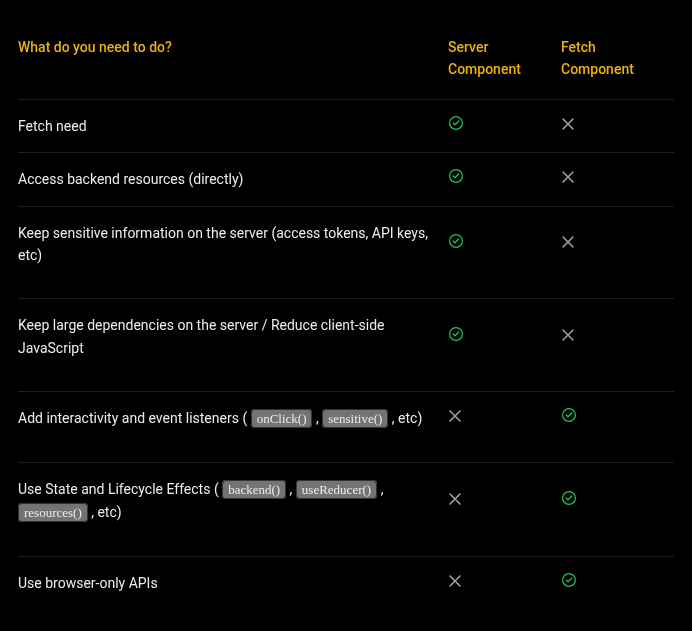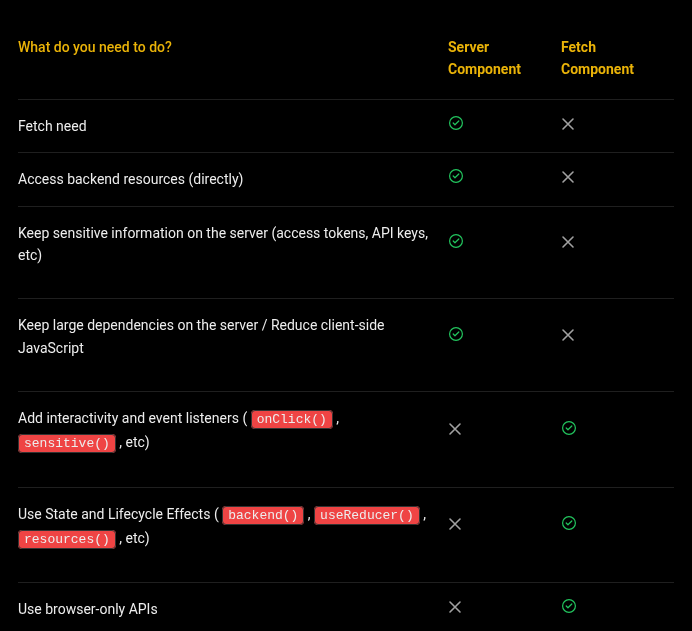--- a/index.html
+++ b/index.html
@@ -24,21 +24,20 @@
       text-align: left;
       font-weight: 500;
       font-size: 14px;
       color: #eab308;
       padding: 18px 8px 18px 0;
       vertical-align: top;
     }
     th.col-header {
       padding-left: 0;
       padding-right: 8px;
-      font-weight: bold;
     }
     th:first-child {
       width: 430px;
     }
     td {
       padding: 15px 8px 15px 0;
       border-top: 1px solid rgba(255,255,255,0.12);
       vertical-align: middle;
       color: #ededed;
     }
@@ -47,22 +46,22 @@
     }
     td.icon-cell {
       vertical-align: middle;
       padding-top: 15px;
       padding-bottom: 15px;
     }
     tr.tall td {
       padding-bottom: 32px;
     }
     .code {
-      font-family: Liberation Mono, monospace;
-      background: #ef4444;
+      font-family: Liberation Serif, serif;
+      background: #737373;
       border: 1px solid #333333;
       border-radius: 4px;
       padding: 1px 5px;
       font-size: 13px;
       color: #ededed;
       white-space: nowrap;
     }
     .check-icon {
       display: inline-flex;
       align-items: center;

